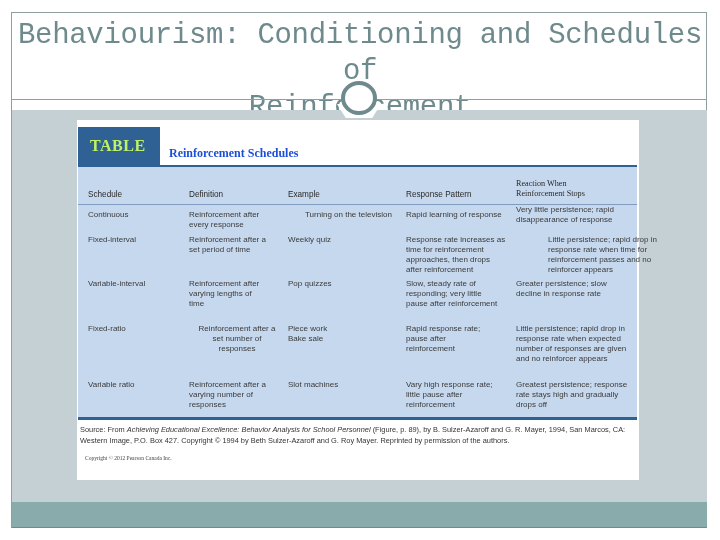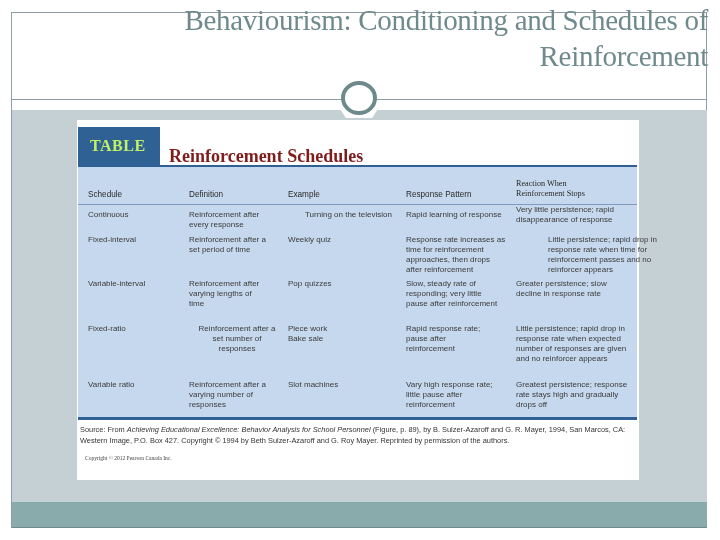--- a/index.html
+++ b/index.html
@@ -1,27 +1,27 @@
 <!DOCTYPE html>
 <html><head>
 <meta charset="utf-8">
 <style>
   html, body { margin:0; padding:0; }
   body { width:720px; height:540px; background:#ffffff; position:relative; overflow:hidden; font-family:"Liberation Sans", sans-serif; }
   .frame { position:absolute; left:11px; top:12px; width:696px; height:516px; border:1px solid #8e9ea3; box-sizing:border-box; }
-  .title { position:absolute; left:12px; top:2px; width:696px; text-align:right; font-family:Liberation Serif, serif; font-size:29px; line-height:36px; color:#6f8a8c; letter-spacing:-0.3px; }
+  .title { position:absolute; left:12px; top:18px; width:696px; text-align:center; font-family:Liberation Mono, monospace; font-size:29px; line-height:36px; color:#6f8a8c; letter-spacing:-0.3px; }
   .rule { position:absolute; left:12px; width:695px; top:99px; height:1px; background:#8e9ea3; }
   .gray-panel { position:absolute; left:12px; top:110px; width:695px; height:392px; background:#c5d0d5; }
   .teal-band { position:absolute; left:12px; top:502px; width:695px; height:25px; background:#8aabab; border-bottom:1px solid #6f8a8c; }
   .ornament { position:absolute; left:339px; top:80px; width:40px; height:36px; }
   .ornament-notch { position:absolute; left:337px; top:104px; width:44px; height:14px; background:#ffffff; clip-path:polygon(0 0,100% 0,80% 100%,20% 100%); }
 
   .table-card { position:absolute; left:77px; top:120px; width:562px; height:360px; background:#ffffff; }
   .tbl-badge { position:absolute; left:1px; top:7px; width:82px; height:38px; background:#2f6195; color:#bef264; font-family:"Liberation Serif", serif; font-size:16px; font-weight:bold; line-height:38px; padding-left:12px; box-sizing:border-box; letter-spacing:0.5px; }
-  .tbl-title { position:absolute; left:92px; top:26px; font-family:"Liberation Serif", serif; font-size:18px; font-weight:bold; color:#7f1d1d; }
+  .tbl-title { position:absolute; left:92px; top:26px; font-family:"Liberation Serif", serif; font-size:12px; font-weight:bold; color:#1d4ed8; }
   .tbl-body { position:absolute; left:1px; top:45px; width:559px; height:255px; background:#c6d8ee; border-top:2px solid #2f6195; border-bottom:3px solid #2f6195; box-sizing:border-box; }
   .col-head { position:absolute; font-size:8.2px; color:#2a2a2a; line-height:10px; }
   .head-rule { position:absolute; left:0; top:37px; width:100%; height:1px; background:#7f9cc0; }
   .cell { position:absolute; font-size:8px; color:#3a3a3a; line-height:10px; }
   .source { position:absolute; left:3px; top:305px; width:555px; font-size:7.4px; color:#333; line-height:10.5px; }
   .source i { font-style:italic; }
   .copyright { position:absolute; left:8px; top:335px; font-family:"Liberation Serif", serif; font-size:5.5px; color:#444; }
 </style>
 </head>
 <body>

